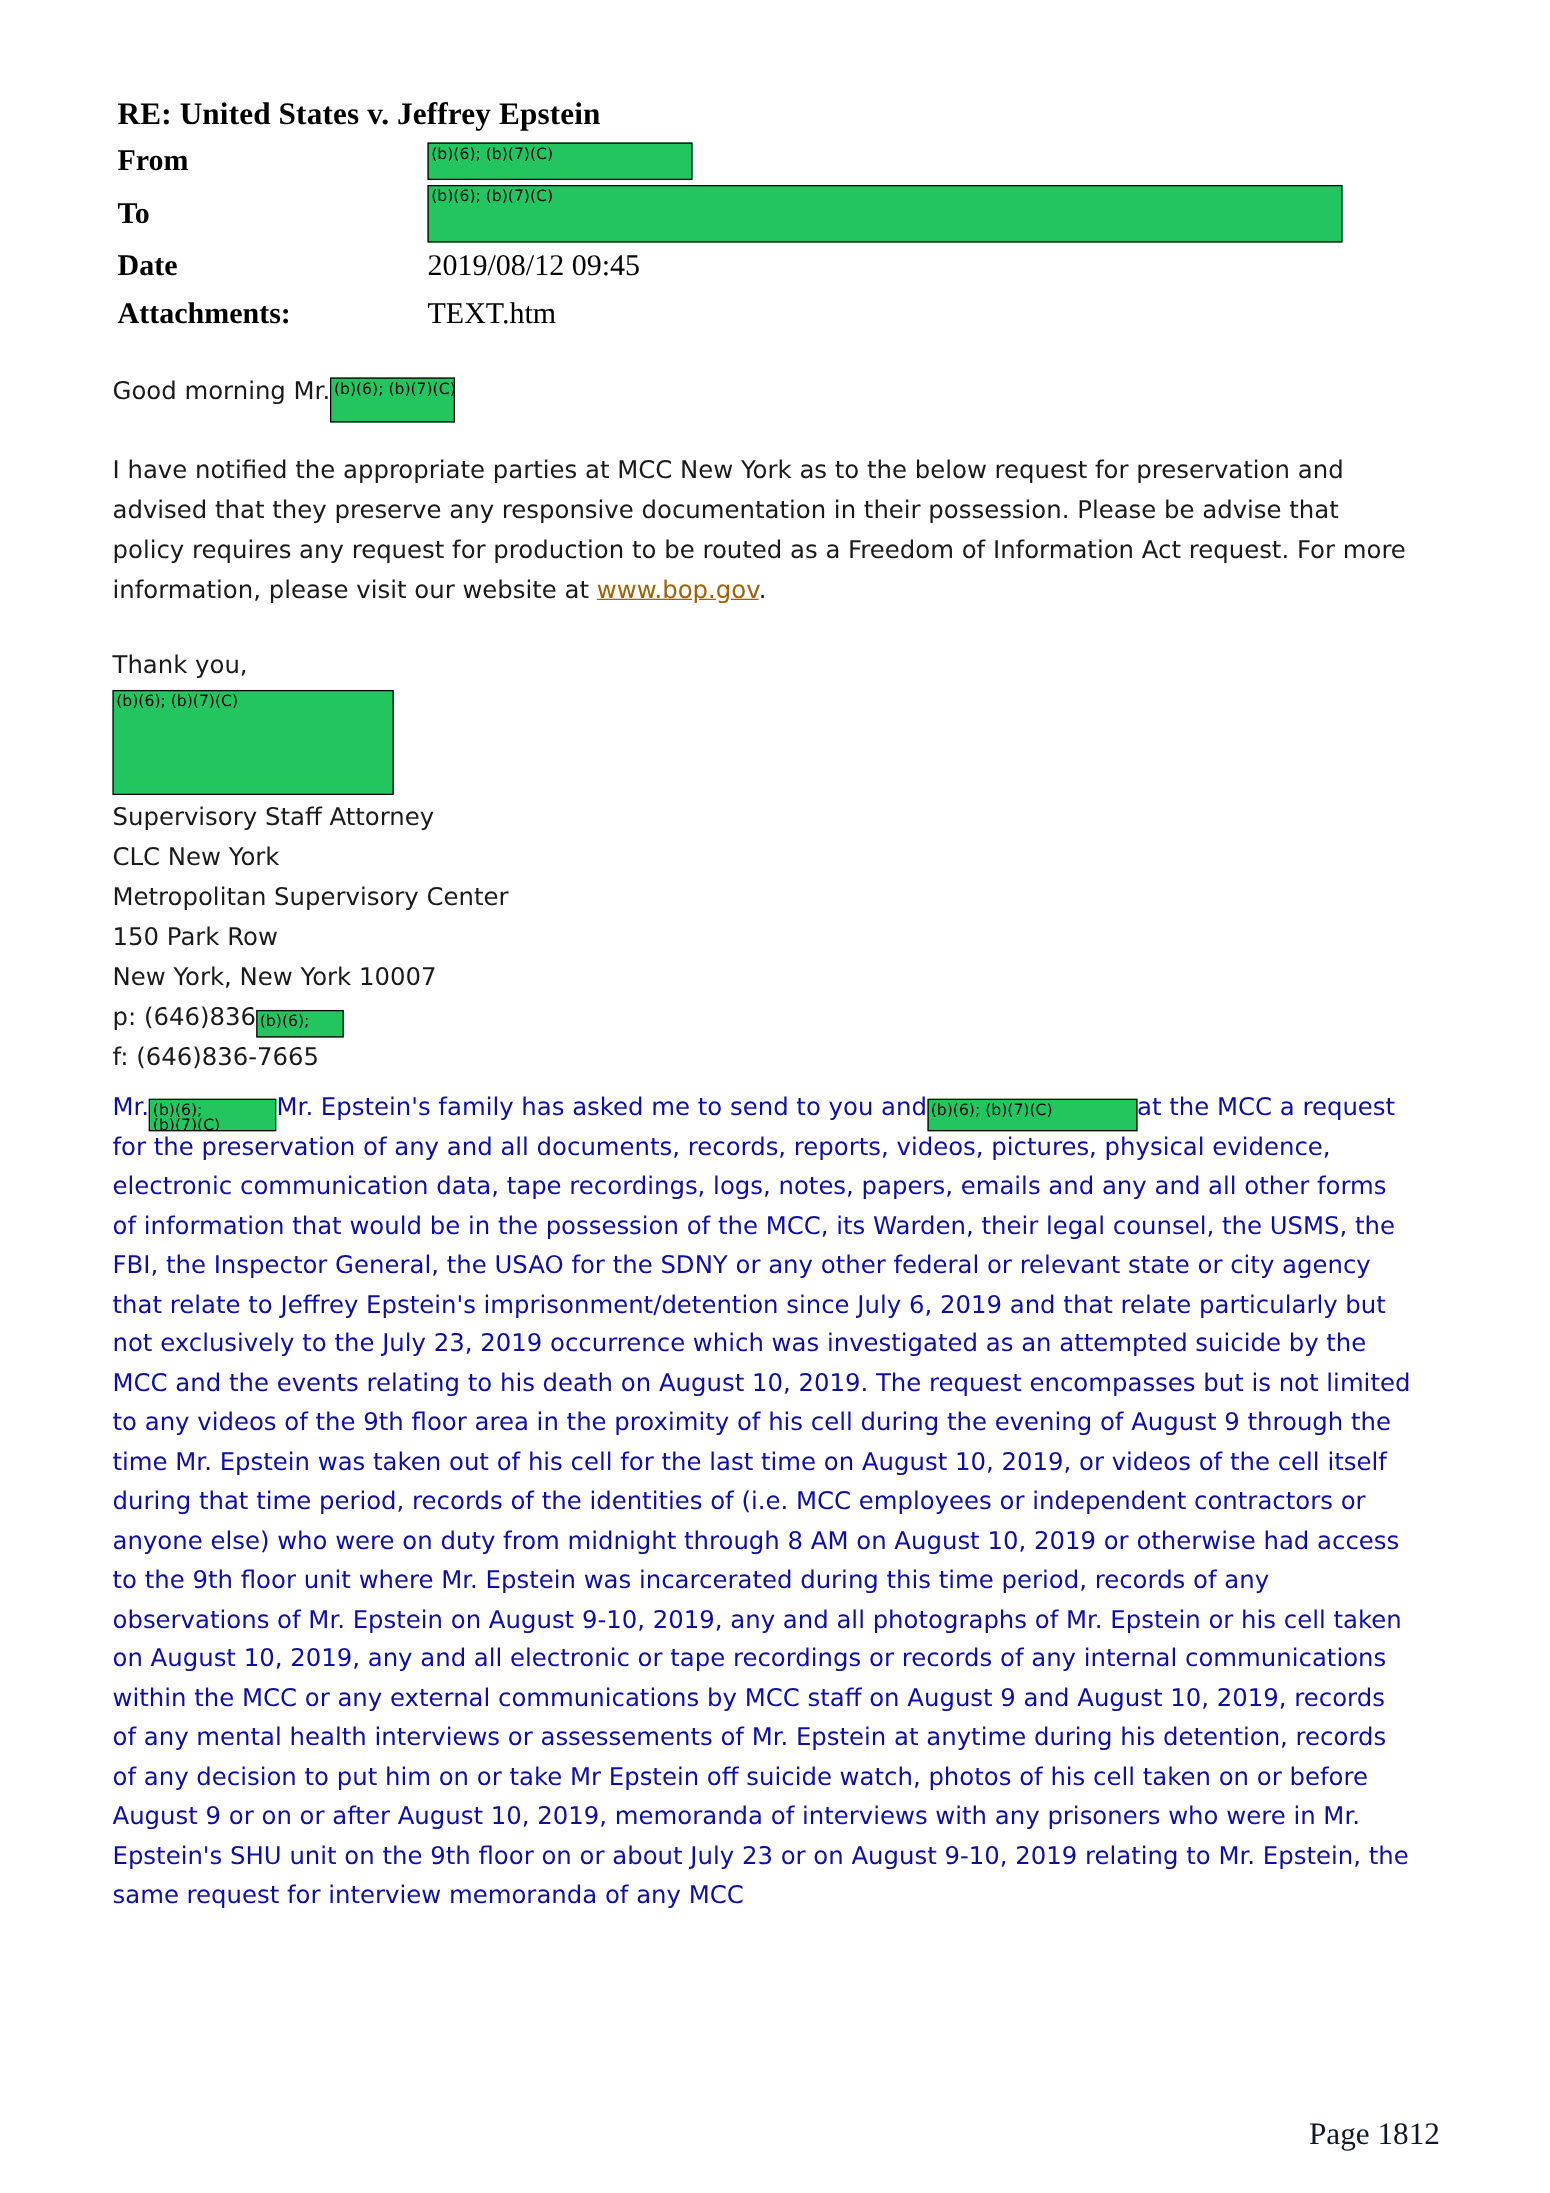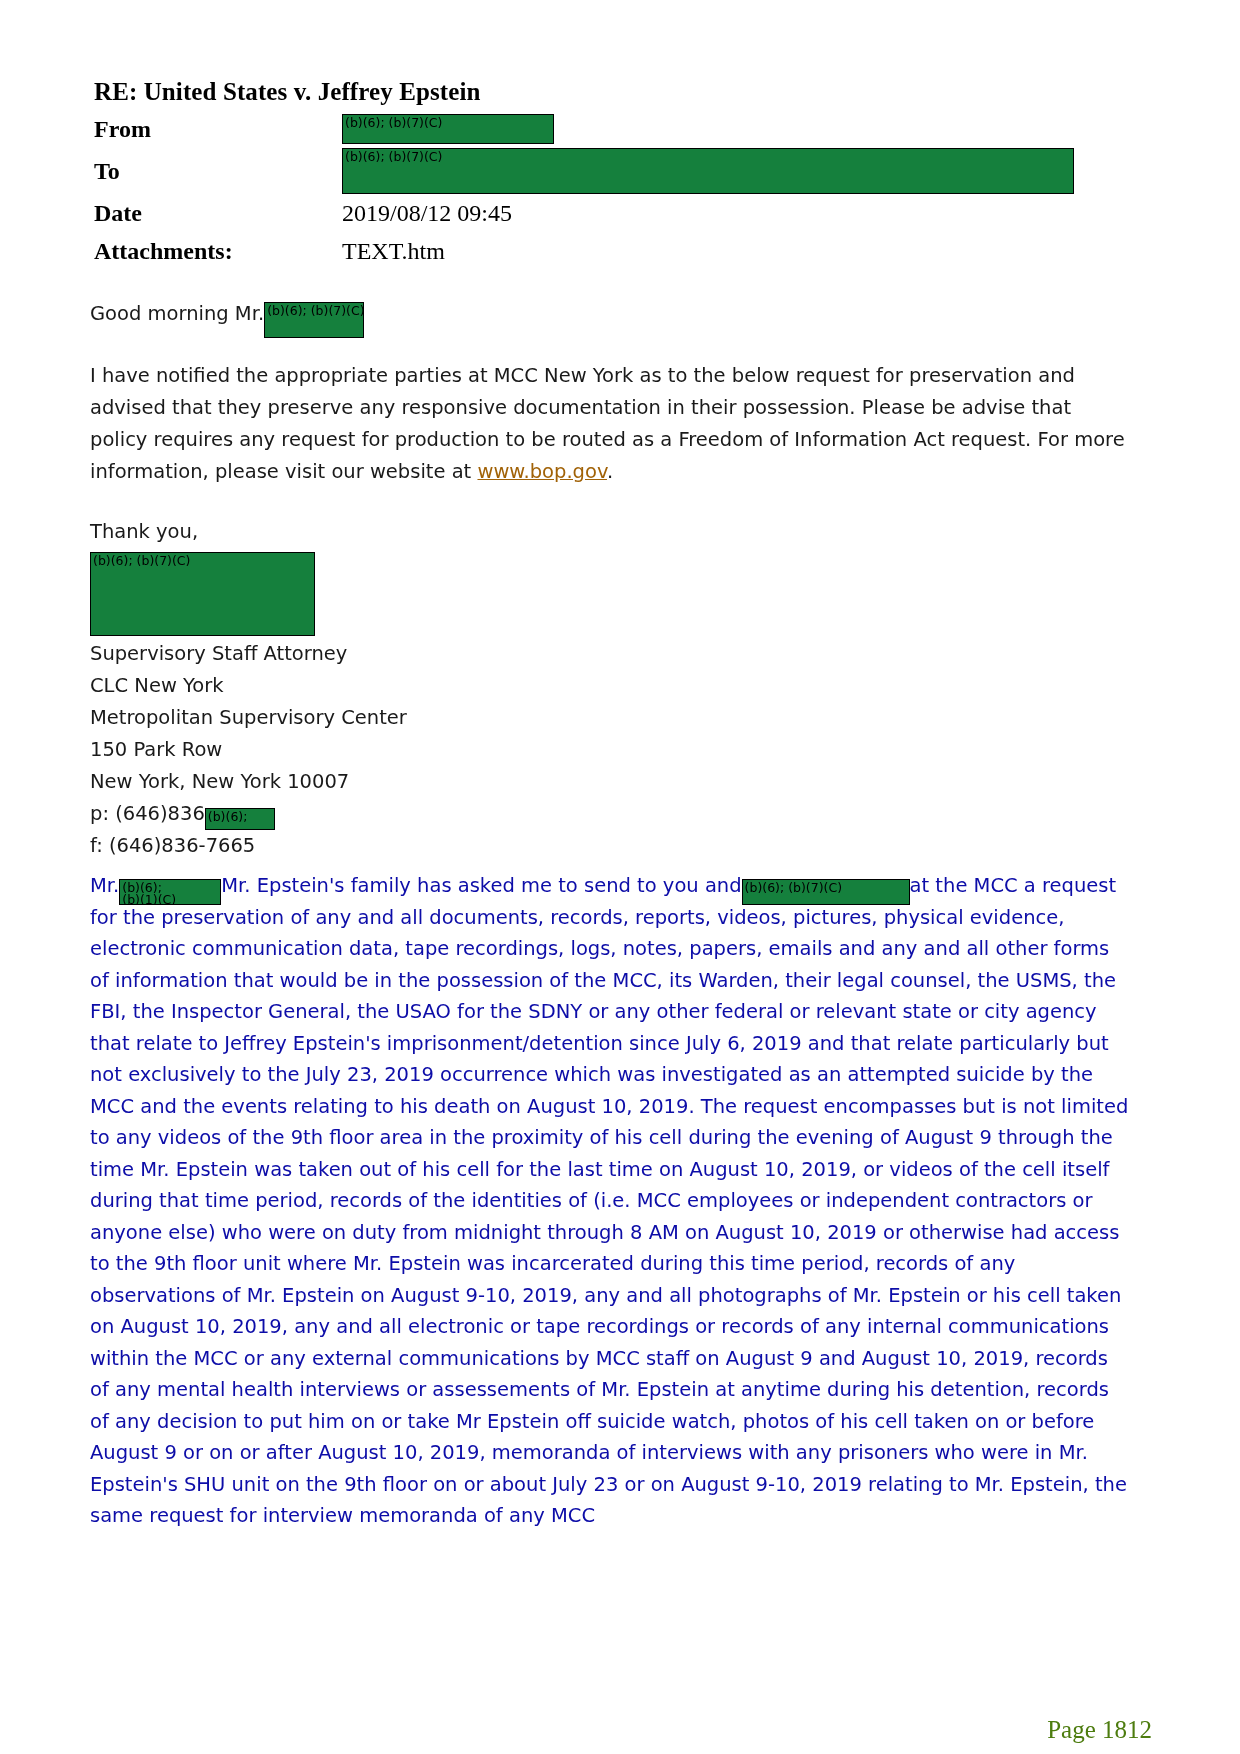--- a/index.html
+++ b/index.html
@@ -47,21 +47,21 @@
     padding-left: 4px !important;
     height: 38px;
   }
   .hdr-value {
     font-family: "Liberation Serif", serif;
     font-size: 24px;
     height: 38px;
   }
   .redaction {
     display: inline-block;
-    background: #15803d;
+    background: #22c55e;
     border: 1px solid #000000;
     box-sizing: border-box;
     font-family: "DejaVu Sans", sans-serif;
     font-size: 12.5px;
     line-height: 13px;
     color: #000000;
     padding: 1px 0 0 2px;
     vertical-align: middle;
     overflow: hidden;
     white-space: nowrap;
@@ -103,24 +103,24 @@
     color: #0d0da8;
     margin-top: 8px;
   }
   .quoted-head {
     color: #111111;
     margin-top: 60px;
   }
   .page-num {
     position: absolute;
     right: 88px;
-    bottom: 10px;
+    bottom: 32px;
     font-family: "Liberation Serif", serif;
     font-size: 25px;
-    color: #4d7c0f;
+    color: #0f172a;
   }
 </style>
 </head>
 <body>
 
 <div class="page">
 
   <div class="doc-title">RE: United States v. Jeffrey Epstein</div>
 
   <table class="hdr-table">
@@ -167,18 +167,18 @@
     <div>150 Park Row</div>
     <div>New York, New York   10007</div>
     <div>
       <span>p: (646)836</span><span class="redaction rd-phone">(b)(6);</span>
     </div>
     <div>f: (646)836-7665</div>
   </div>
 
 
   <div class="quoted">
-    <span>Mr.</span><span class="redaction rd-mr"><span>(b)(6);</span><span class="rd-l2">(b)(1)(C)</span></span><span>Mr. Epstein's family has asked me to send to you and</span><span class="redaction rd-and">(b)(6); (b)(7)(C)</span><span>at the MCC a request</span>
+    <span>Mr.</span><span class="redaction rd-mr"><span>(b)(6);</span><span class="rd-l2">(b)(7)(C)</span></span><span>Mr. Epstein's family has asked me to send to you and</span><span class="redaction rd-and">(b)(6); (b)(7)(C)</span><span>at the MCC a request</span>
     <span>for the preservation of any and all documents, records, reports, videos, pictures, physical evidence, electronic communication data, tape recordings, logs, notes, papers, emails and any and all other forms of information that would be in the possession of the MCC, its Warden, their legal counsel, the USMS, the FBI, the Inspector General, the USAO for the SDNY or any other federal or relevant state or city agency that relate to Jeffrey Epstein's imprisonment/detention since July 6, 2019 and that relate particularly but not exclusively to the July 23, 2019 occurrence which was investigated as an attempted suicide by the MCC and the events relating to his death on August 10, 2019.   The request encompasses but is not limited to any videos of the 9th floor area in the proximity of his cell during the evening of August 9 through the time Mr. Epstein was taken out of his cell for the last time on August 10, 2019, or videos of the cell itself during that time period,  records of the identities of (i.e. MCC employees or independent contractors or anyone else) who were on duty from midnight through 8 AM on August 10, 2019 or otherwise had access to the 9th floor unit where Mr. Epstein was incarcerated during this time period, records of any observations of Mr. Epstein on August 9-10, 2019, any and all photographs of Mr. Epstein or his cell taken on August 10, 2019, any and all electronic or tape recordings or records of any internal communications within the MCC or any external communications by MCC staff on August 9 and August 10, 2019, records of any mental health interviews or assessements of Mr. Epstein at anytime during his detention, records of any decision to put him on or take Mr Epstein off suicide watch, photos of his cell taken on or before August 9 or on or after August 10, 2019, memoranda of  interviews with any prisoners who were in Mr. Epstein's SHU unit on the 9th floor on or about July 23 or on August 9-10, 2019 relating to Mr. Epstein, the same request for interview memoranda of any MCC</span>
   </div>
 
   <div class="page-num">Page 1812</div>
 </div>
 
 </body></html>

